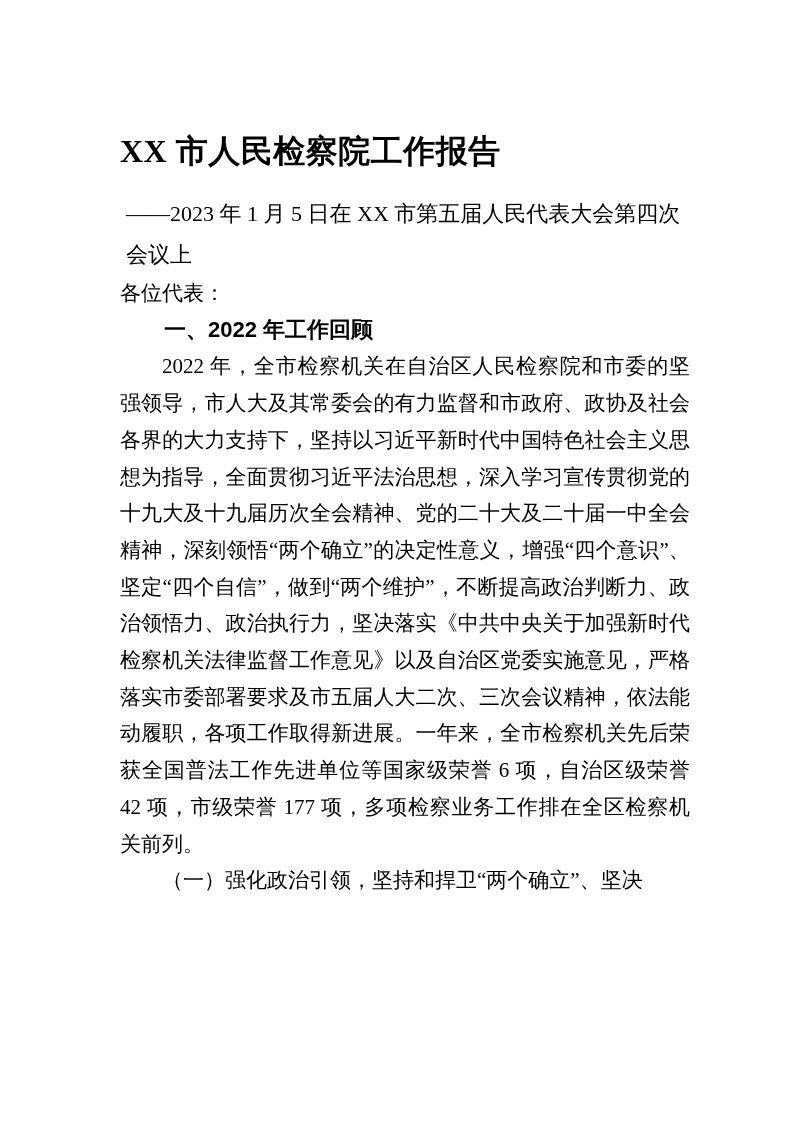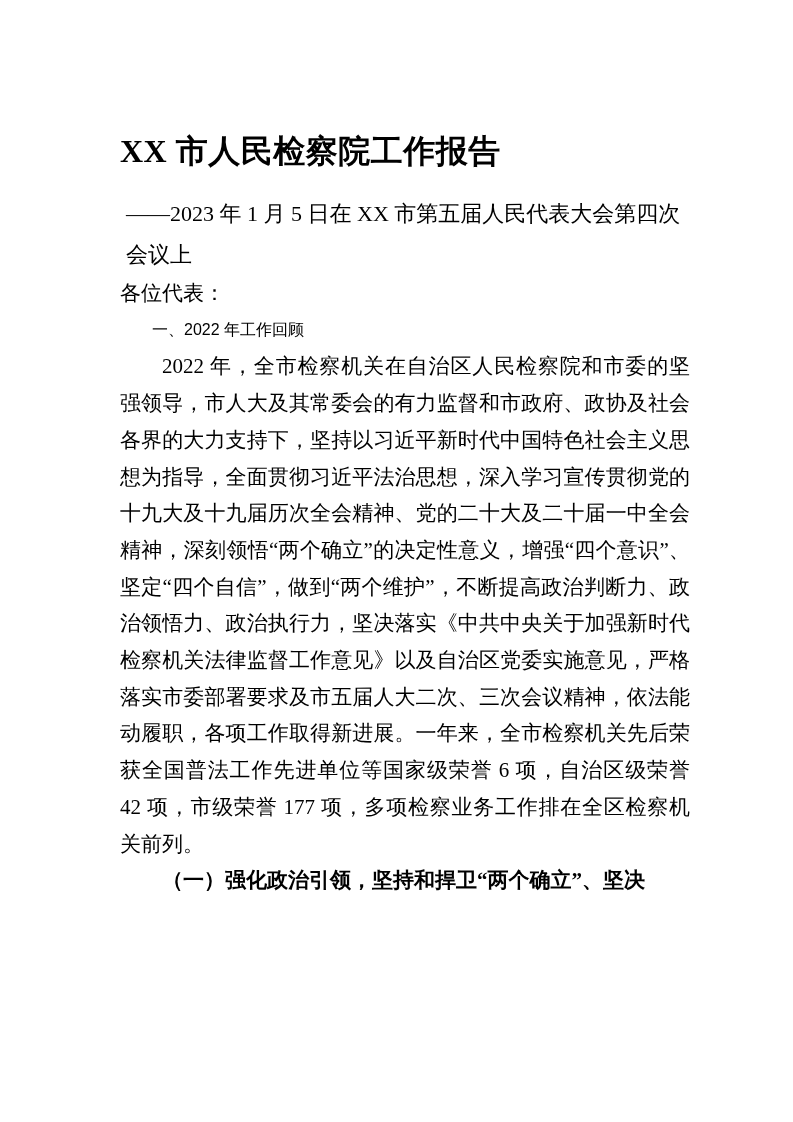--- a/index.html
+++ b/index.html
@@ -45,26 +45,26 @@
   }
   .doc-body p {
     margin: 0;
     padding: 0;
   }
   .indent {
     text-indent: 2em;
   }
   .section-heading {
     font-family: "Liberation Sans", sans-serif;
-    font-weight: normal;
-    font-size: 16px;
+    font-weight: bold;
+    font-size: 22px;
   }
   .subsection-heading {
     font-family: "Liberation Serif", serif;
-    font-weight: bold;
+    font-weight: normal;
   }
 </style>
 </head>
 <body>
 
 <div class="page">
   <h1 class="doc-title">XX 市人民检察院工作报告</h1>
 
   <div class="doc-subtitle">——2023 年 1 月 5 日在 XX 市第五届人民代表大会第四次会议上</div>
 

